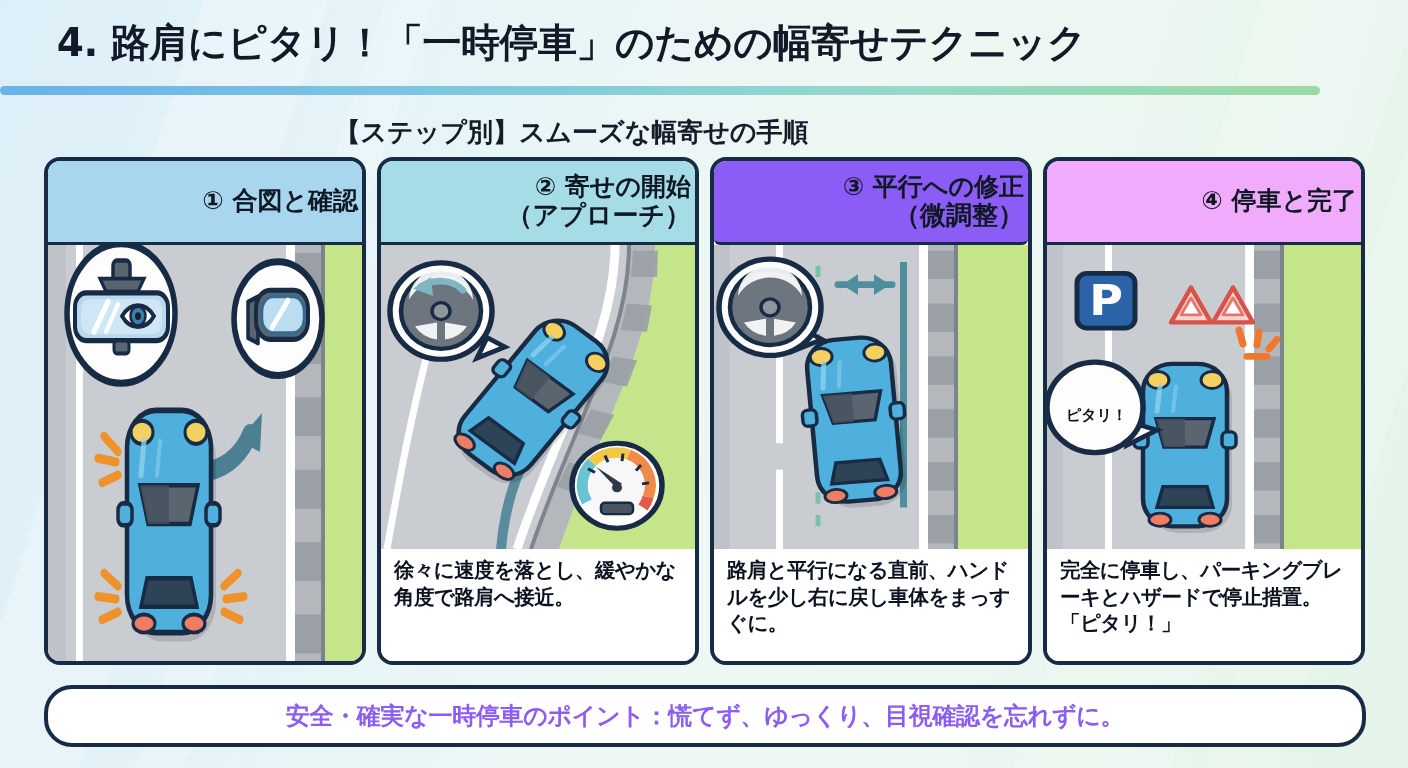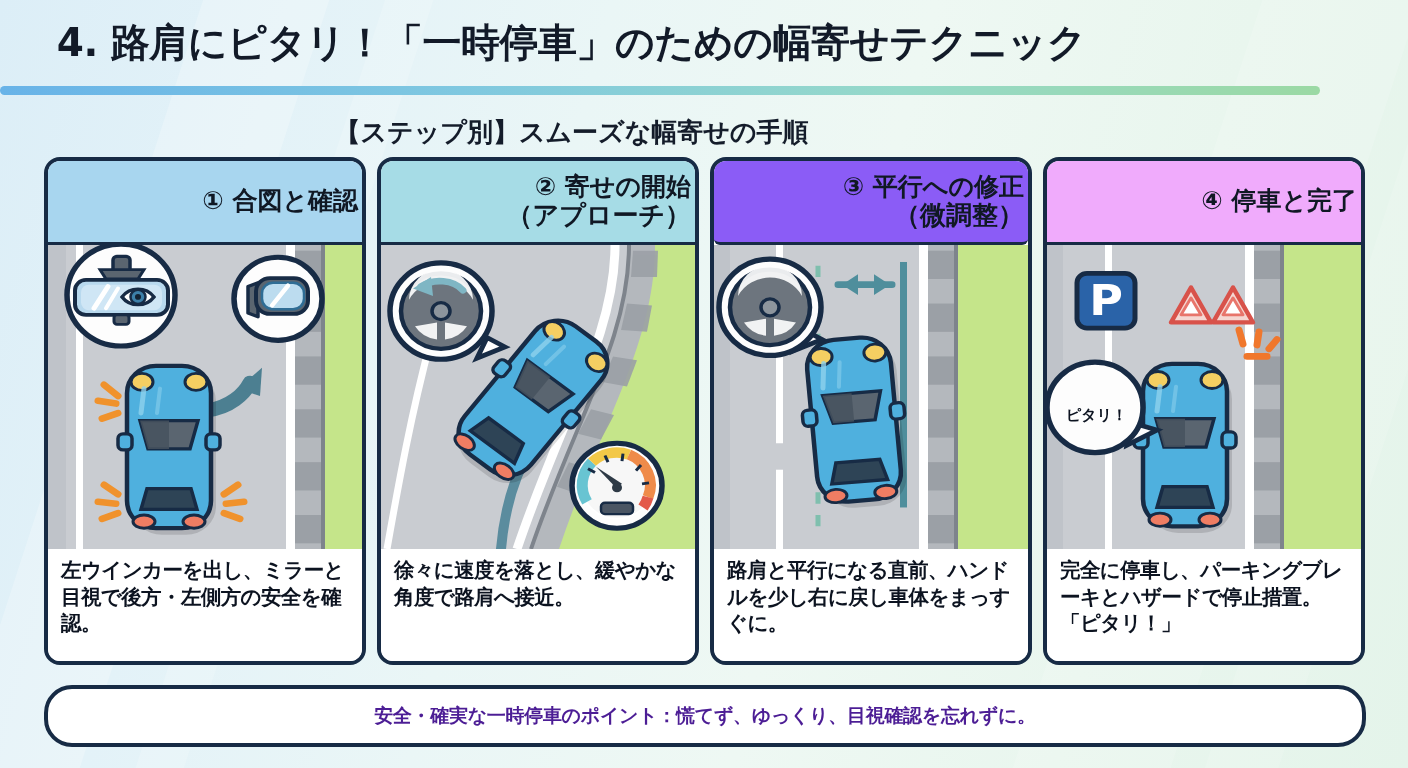--- a/index.html
+++ b/index.html
@@ -107,21 +107,21 @@
   
   #footer {
     position: absolute; left: 44px; top: 685px;
     width: 1322px; height: 62px;
     background: #fff;
     border: 4px solid #172b45;
     border-radius: 28px;
     display: flex; align-items: center; justify-content: center;
   }
   #footer-text {
-    font-size: 19px; font-weight: 900; color: #4c1d95;
+    font-size: 24px; font-weight: 900; color: #8b5cf6;
     white-space: nowrap; letter-spacing: -0.3px; text-align: center;
   }
 </style>
 </head>
 <body>
 
 <div id="root">
 
   <div class="sheen a"></div>
   <div class="sheen b"></div>
@@ -214,21 +214,20 @@
 
           <g>
             <circle cx="230" cy="57" r="44" fill="#fdfdfd" stroke="#172b45" stroke-width="5.5"></circle>
             <path d="M200 44 L210 40 L210 76 L200 72 Z" fill="#5a6570" stroke="#172b45" stroke-width="3.5" stroke-linejoin="round"></path>
             <rect x="208" y="35" width="52" height="38" rx="14" fill="#5a6570" stroke="#172b45" stroke-width="4"></rect>
             <rect x="214" y="40" width="42" height="28" rx="11" fill="#bcdcef" stroke="#2f6d95" stroke-width="2.5"></rect>
             <path d="M224 64 L240 43" stroke="#ffffff" stroke-width="4.5" stroke-linecap="round"></path>
           </g>
         </svg>
       </div>
-      <div class="card-text">左ウインカーを出し、ミラーと目視で後方・左側方の安全を確認。</div>
     </div>
 
     <div class="card c2">
       <div class="card-head">
         <div class="ttl">② 寄せの開始</div>
         <div class="sub">（アプローチ）</div>
       </div>
       <div class="scene">
         <svg viewBox="0 0 314 322" preserveAspectRatio="none">
           <rect x="0" y="0" width="314" height="322" fill="#c9ccd1"></rect>

